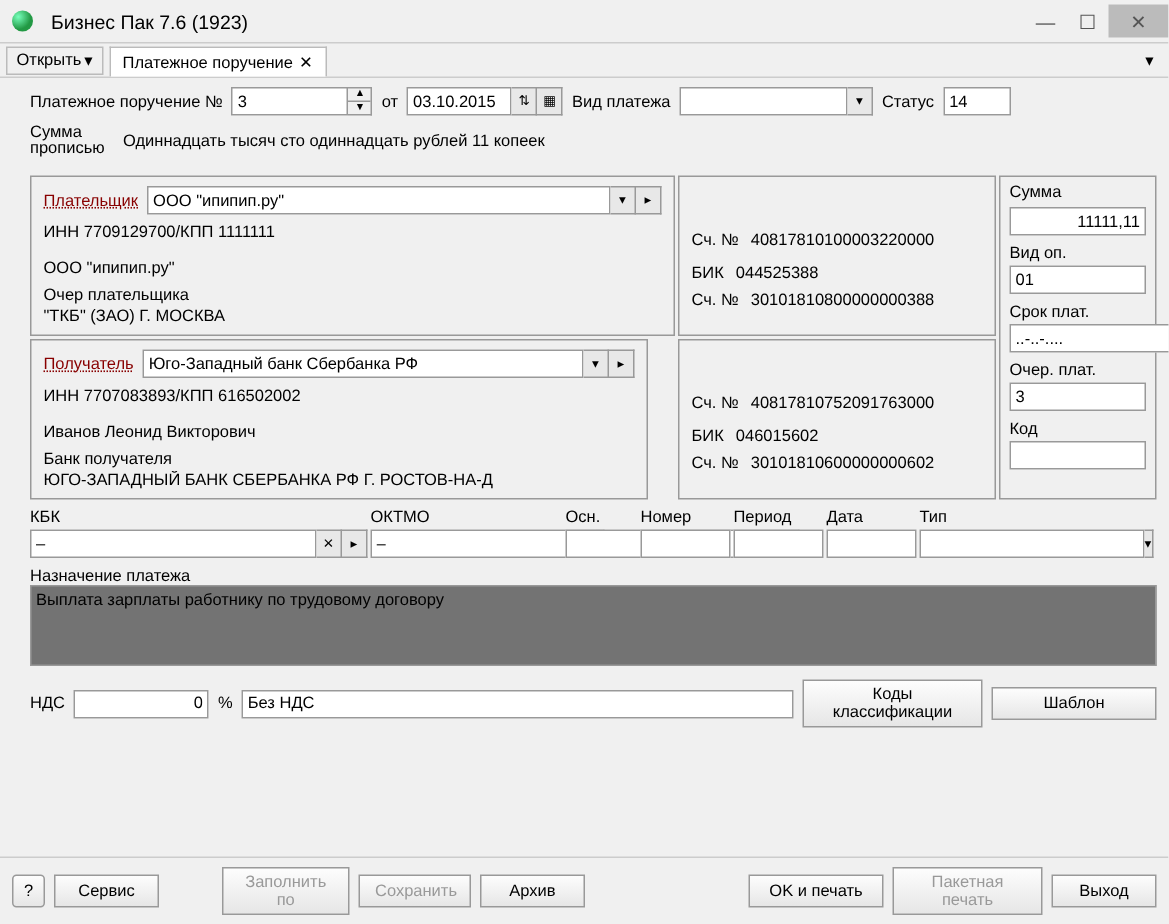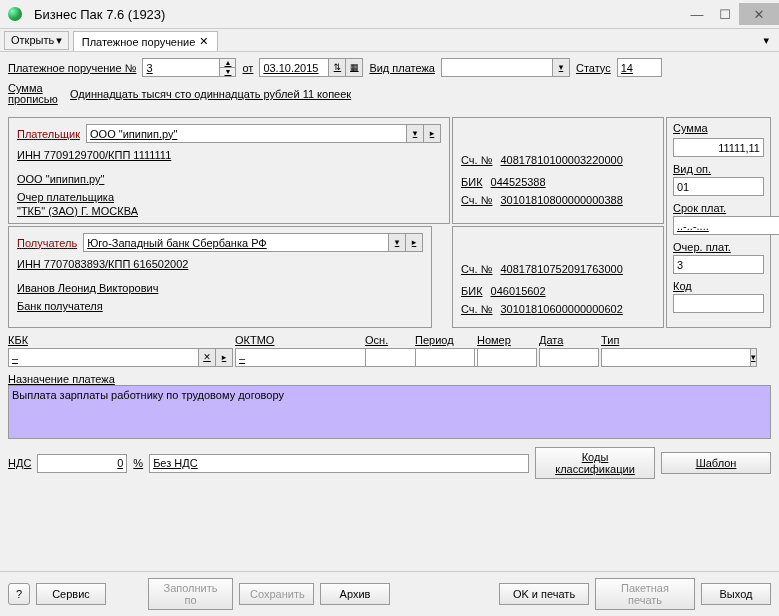--- a/index.html
+++ b/index.html
@@ -58,22 +58,21 @@
   background: #fff;
   padding: 3px 8px;
   margin-left: 4px;
   display: flex; align-items: center; gap: 4px;
   position: relative; top: 1px;
 }
 .tab-x { cursor: pointer; }
 .drop-arrow { margin-left: auto; padding: 0 6px; }
 .content {
   flex: 1;
-  padding: 6px 8px 0 8px;
-  text-decoration: underline;
+  padding: 6px 8px 0 20px;
 }
 .row { display: flex; align-items: center; gap: 6px; margin-bottom: 6px; }
 label, .lbl { font-size: 11px; }
 input[type="text"] {
   border: 1px solid #999;
   background: #fff;
   height: 19px;
   padding: 1px 3px;
   font-size: 11px;
   font-family: inherit;
@@ -107,21 +106,21 @@
   width: 100%;
   text-align: right;
 }
 .bik-row { display: flex; align-items: flex-start; gap: 8px; margin-bottom: 6px; }
 .kbk-row { display: flex; gap: 2px; margin-bottom: 4px; }
 .kbk-col { display: flex; flex-direction: column; gap: 2px; }
 .texta {
   width: 100%;
   height: 54px;
   border: 1px solid #999;
-  background: #c4b5fd;
+  background: #737373;
   font-family: inherit;
   font-size: 11px;
   padding: 3px;
   resize: none;
 }
 .btn {
   border: 1px solid #999;
   background: linear-gradient(#fdfdfd,#e6e6e6);
   padding: 3px 10px;
   font-size: 11px;
@@ -243,20 +242,21 @@
               <span class="lbl dashed">Получатель</span>
               <div class="combo" style="flex:1">
                 <input type="text" style="flex: 1 1 0%;" value="Юго-Западный банк Сбербанка РФ">
                 <div class="combo-btn">▾</div>
                 <div class="combo-btn">▸</div>
               </div>
             </div>
             <div>ИНН 7707083893/КПП 616502002</div>
             <div style="margin-top:12px">Иванов Леонид Викторович</div>
             <div class="sublabel">Банк получателя</div>
+            <div style="white-space:nowrap;overflow:hidden">ЮГО-ЗАПАДНЫЙ БАНК СБЕРБАНКА РФ Г. РОСТОВ-НА-Д</div>
           </div>
           <div class="panel-mid">
             <div style="height:30px"></div>
             <div class="bik-row">
               <span>Сч. №</span>
               <span>40817810752091763000</span>
             </div>
             <div class="bik-row" style="margin-top:10px">
               <span>БИК</span>
               <span>046015602</span>
@@ -309,25 +309,25 @@
           </div>
       </div>
       <div class="kbk-col" style="width:48px">
         <span>Осн.</span>
         <div class="combo">
             <input type="text" style="flex: 1 1 0%;">
             <div class="combo-btn">▾</div>
           </div>
       </div>
       <div class="kbk-col" style="width:60px">
+        <span>Номер</span>
+        <input type="text" style="">
+      </div>
+      <div class="kbk-col" style="width:60px">
         <span>Период</span>
-        <input type="text" style="">
-      </div>
-      <div class="kbk-col" style="width:60px">
-        <span>Номер</span>
         <input type="text" style="">
       </div>
       <div class="kbk-col" style="width:60px">
         <span>Дата</span>
         <input type="text" style="">
       </div>
       <div class="kbk-col" style="width:48px">
         <span>Тип</span>
         <div class="combo">
             <input type="text" style="flex: 1 1 0%;">

